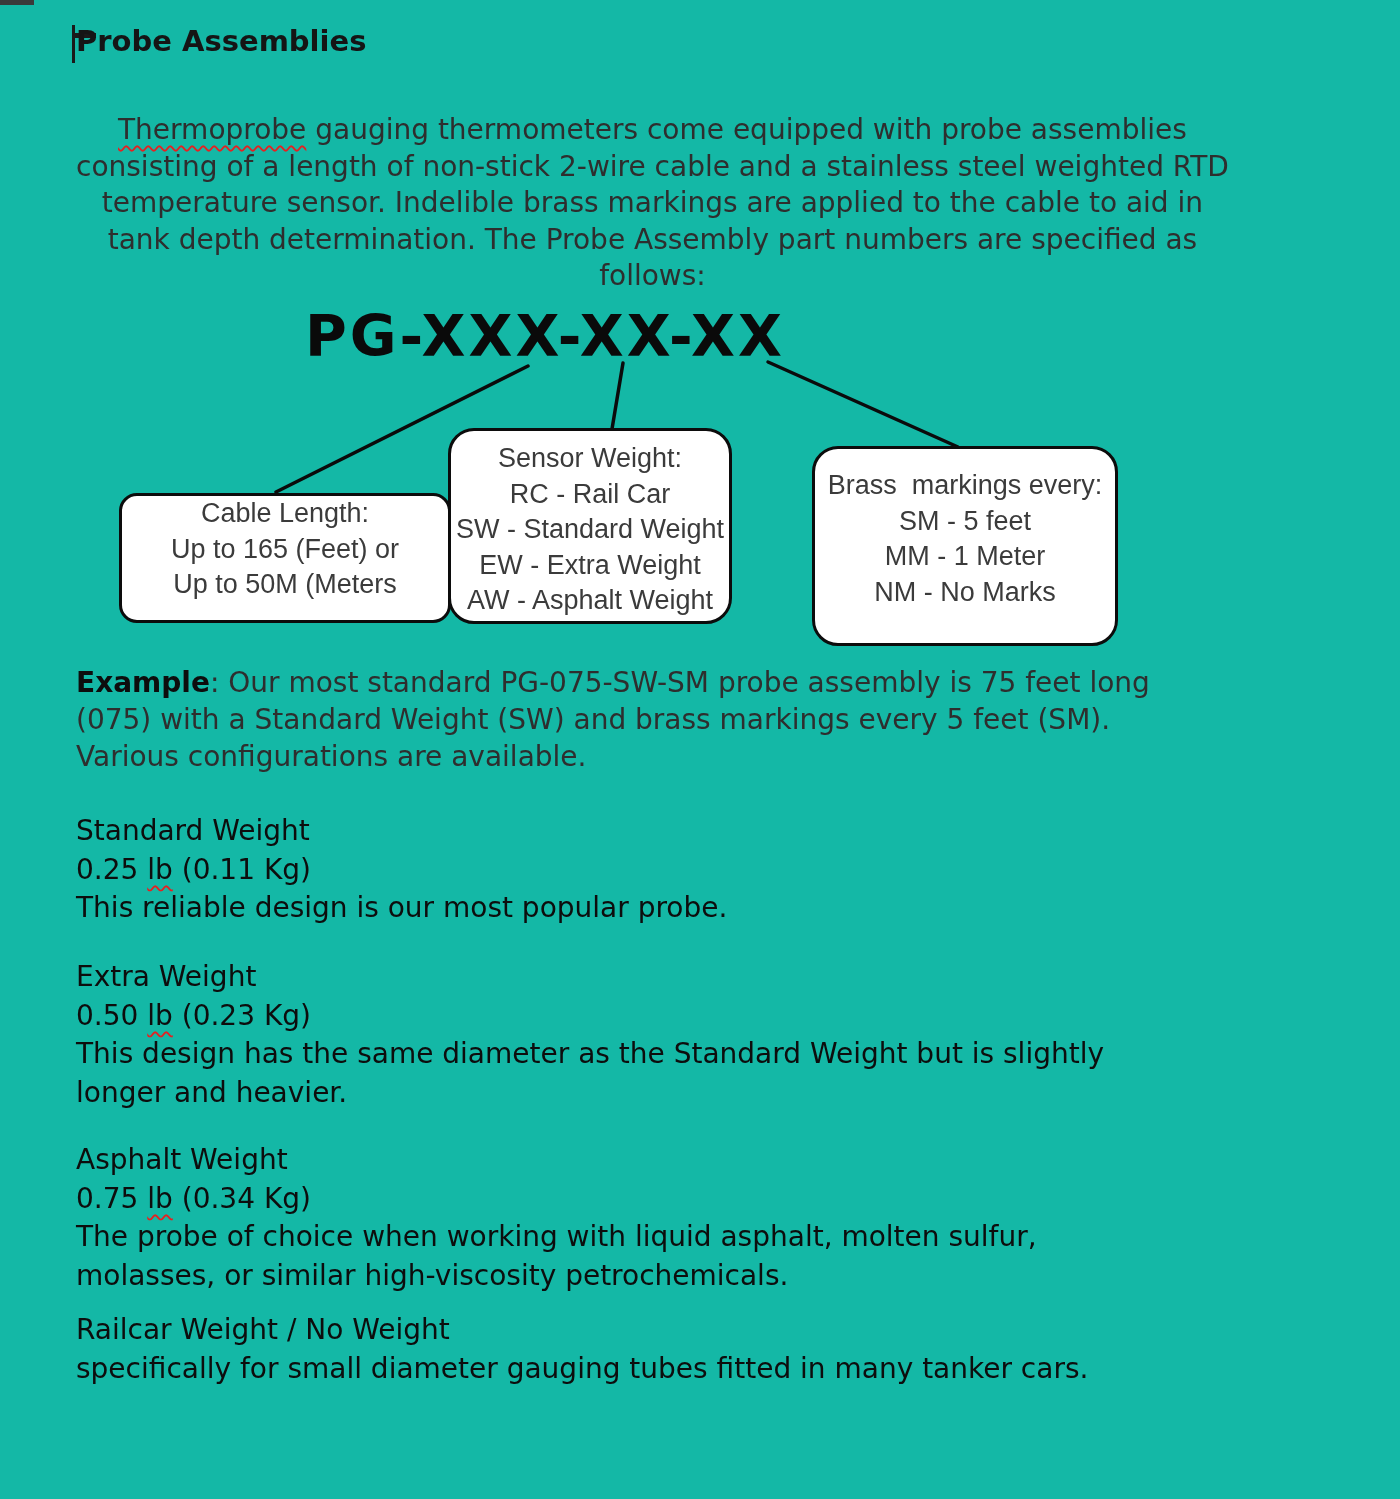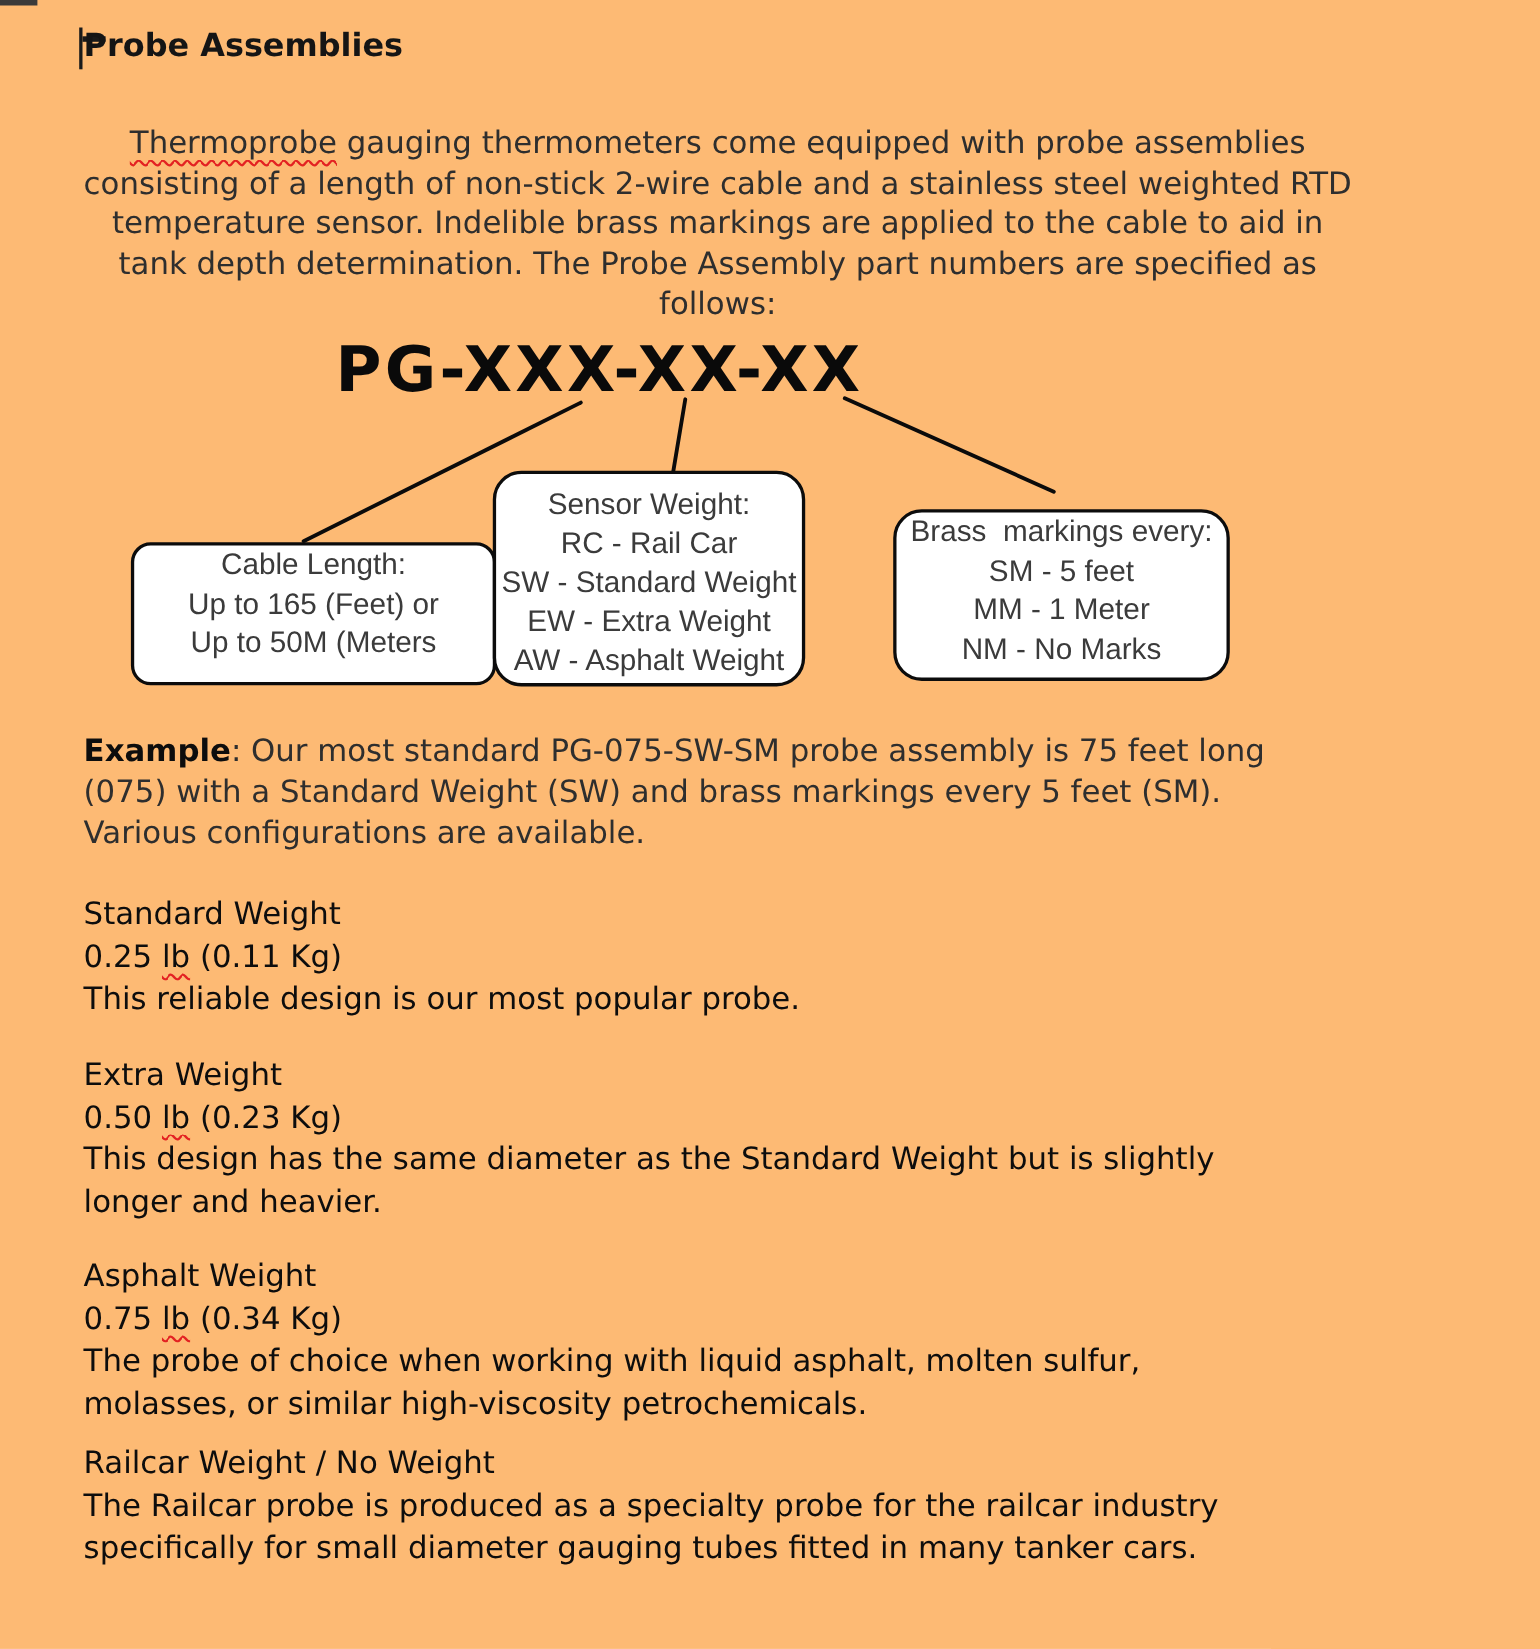--- a/index.html
+++ b/index.html
@@ -1,18 +1,18 @@
 <!DOCTYPE html>
 <html><head>
 <meta charset="utf-8">
 <style>
   html,body { margin:0; padding:0; background:#ffffff; }
   .page {
     position:relative; width:1400px; height:1499px;
-    background:#fdba74; overflow:hidden;
+    background:#14b8a6; overflow:hidden;
     font-family:"DejaVu Sans", sans-serif;
   }
   
   .edge-artifact { position:absolute; left:0; top:0; width:34px; height:5px; background:#3a3a3a; }
   
   .caret-v { position:absolute; left:72px; top:25px; width:3px; height:38px; background:#1a1a1a; }
   .caret-h { position:absolute; left:75px; top:33px; width:21px; height:5px; background:#1a1a1a; }
 
   .title {
     position:absolute; left:76px; top:24px; margin:0;
@@ -45,21 +45,21 @@
   }
   .callout {
     position:absolute; box-sizing:border-box;
     border:3px solid #0c0c0c; border-radius:20px; background:#ffffff;
     text-align:center; font-family:"Liberation Sans", sans-serif;
     color:#3b3b3b; font-size:27px;
   }
   .callout .box-line { line-height:35.5px; white-space:pre-wrap; }
   .callout.cable  { left:119px; top:193px; width:332px; height:130px; border-radius:18px; }
   .callout.sensor { left:448px; top:128px; width:284px; height:196px; border-radius:26px; padding-top:10px; }
-  .callout.brass  { left:812px; top:163px; width:306px; height:156px; border-radius:26px; }
+  .callout.brass  { left:812px; top:146px; width:306px; height:200px; border-radius:26px; padding-top:19px; }
 
   
   .section { position:absolute; left:76px; font-size:28px; font-weight:normal; color:#0d0d0d; }
   .section .line { line-height:38.5px; white-space:pre; }
   #sec-standard { top:812px; }
   #sec-extra    { top:958px; }
   #sec-asphalt  { top:1141px; }
   #sec-railcar  { top:1311px; }
 </style>
 </head>
@@ -133,17 +133,16 @@
 
   <div class="section" id="sec-asphalt">
     <div class="line">Asphalt Weight</div>
     <div class="line"><span>0.75 </span><span class="misspell">lb</span><span> (0.34 Kg)</span></div>
     <div class="line">The probe of choice when working with liquid asphalt, molten sulfur,</div>
     <div class="line">molasses, or similar high-viscosity petrochemicals.</div>
   </div>
 
   <div class="section" id="sec-railcar">
     <div class="line">Railcar Weight / No Weight</div>
-    <div class="line">The Railcar probe is produced as a specialty probe for the railcar industry</div>
     <div class="line">specifically for small diameter gauging tubes fitted in many tanker cars.</div>
   </div>
 
 </div>
 
 </body></html>

